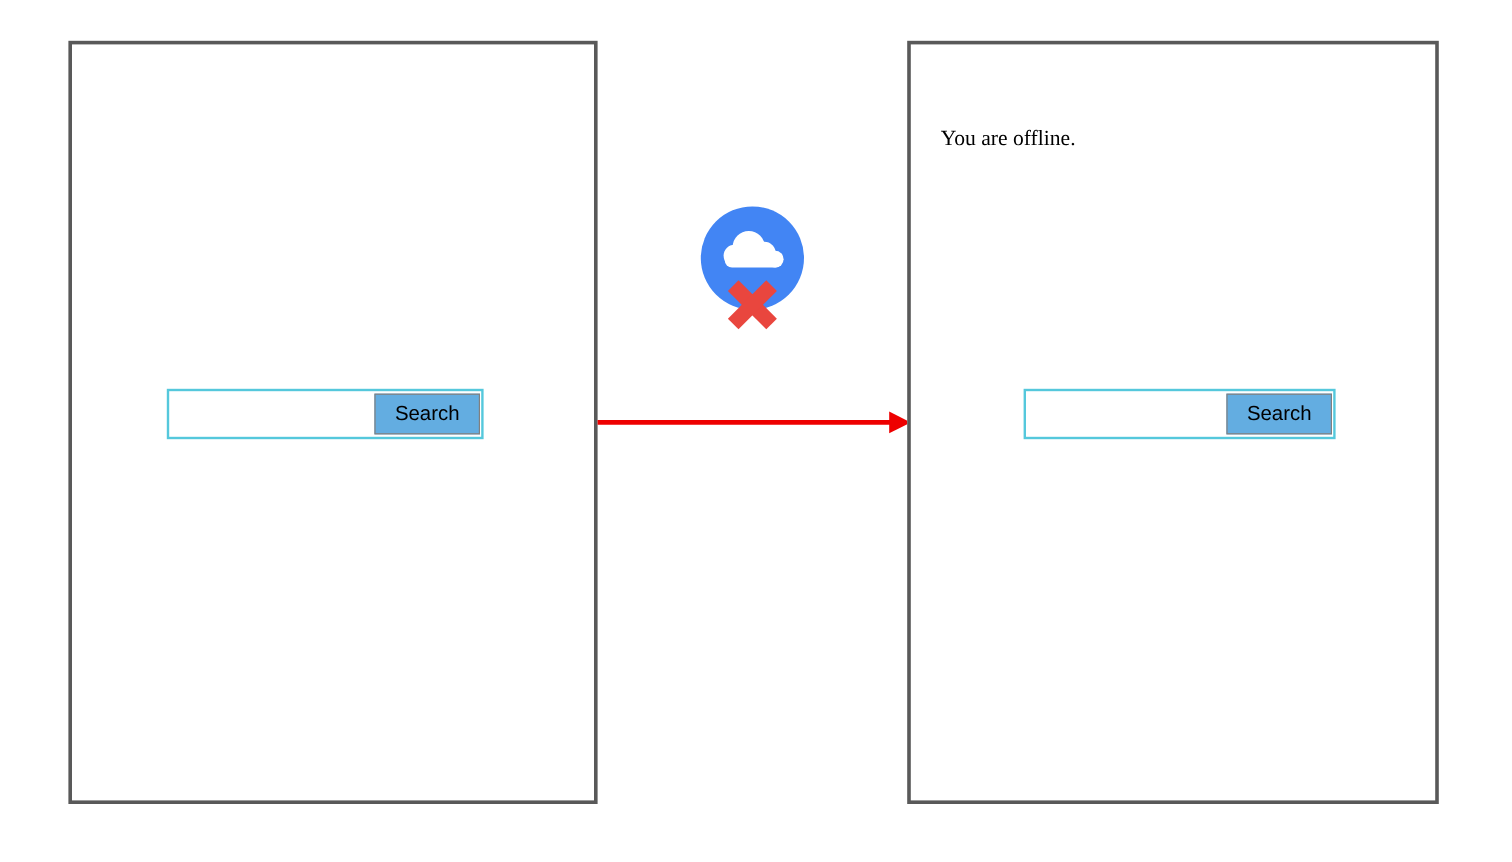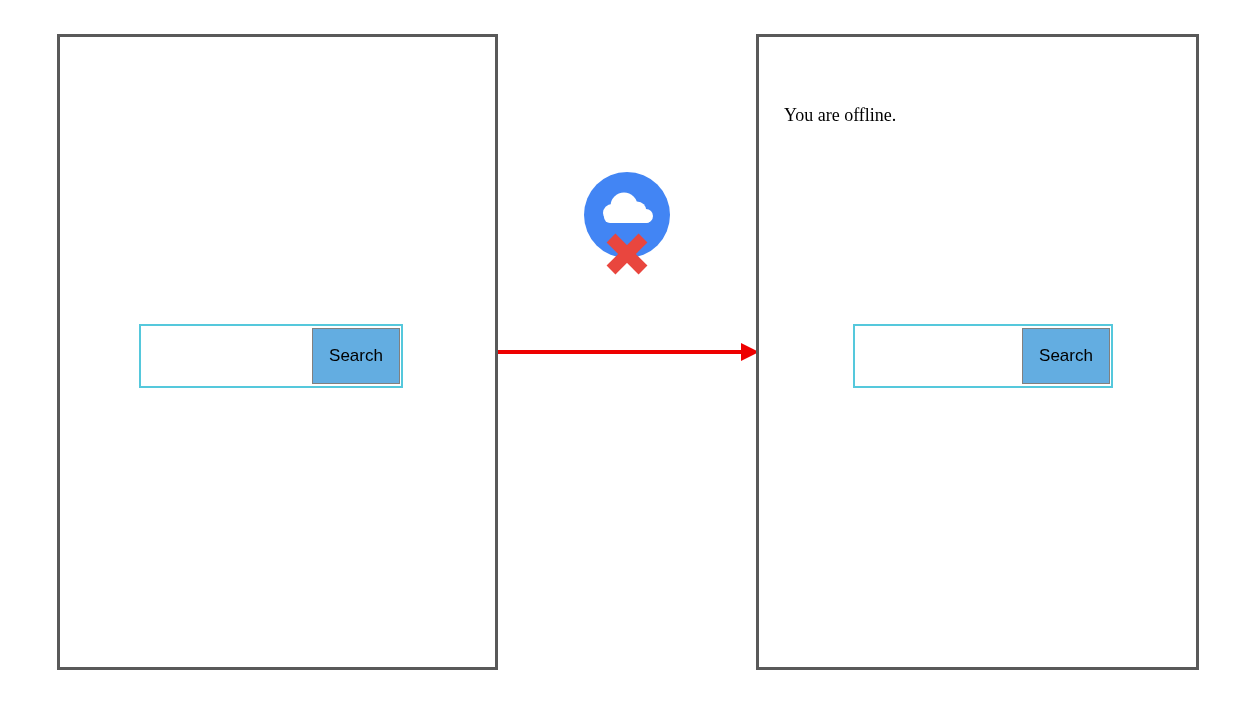--- a/index.html
+++ b/index.html
@@ -23,21 +23,21 @@
     background: #ffffff;
     box-sizing: border-box;
     padding-left: 24px;
   }
   .panel-left  { left: 57px;  width: 441px; }
   .panel-right { left: 756px; width: 443px; }
 
   
   .search-widget {
     position: absolute;
-    height: 64px;
+    height: 42px;
     border: 2px solid var(--input-border, #55C8DC);
     background: #ffffff;
     box-sizing: border-box;
   }
   .search-widget-left  { left: 79px; top: 287px; width: 264px; }
   .search-widget-right { left: 94px; top: 287px; width: 260px; }
   .search-input {
     position: absolute;
     left: 0; top: 0;
     width: 100%; height: 100%;

